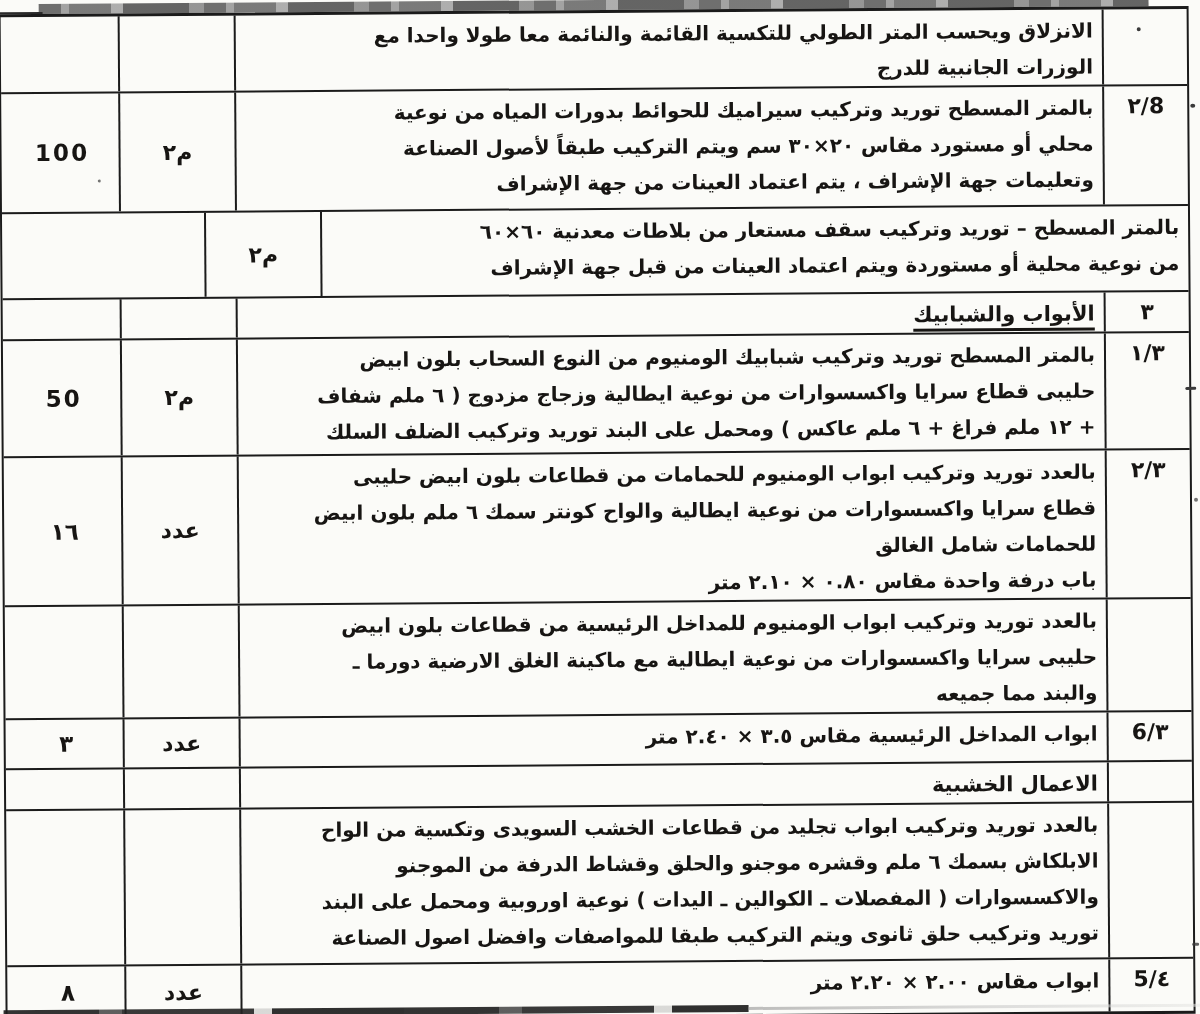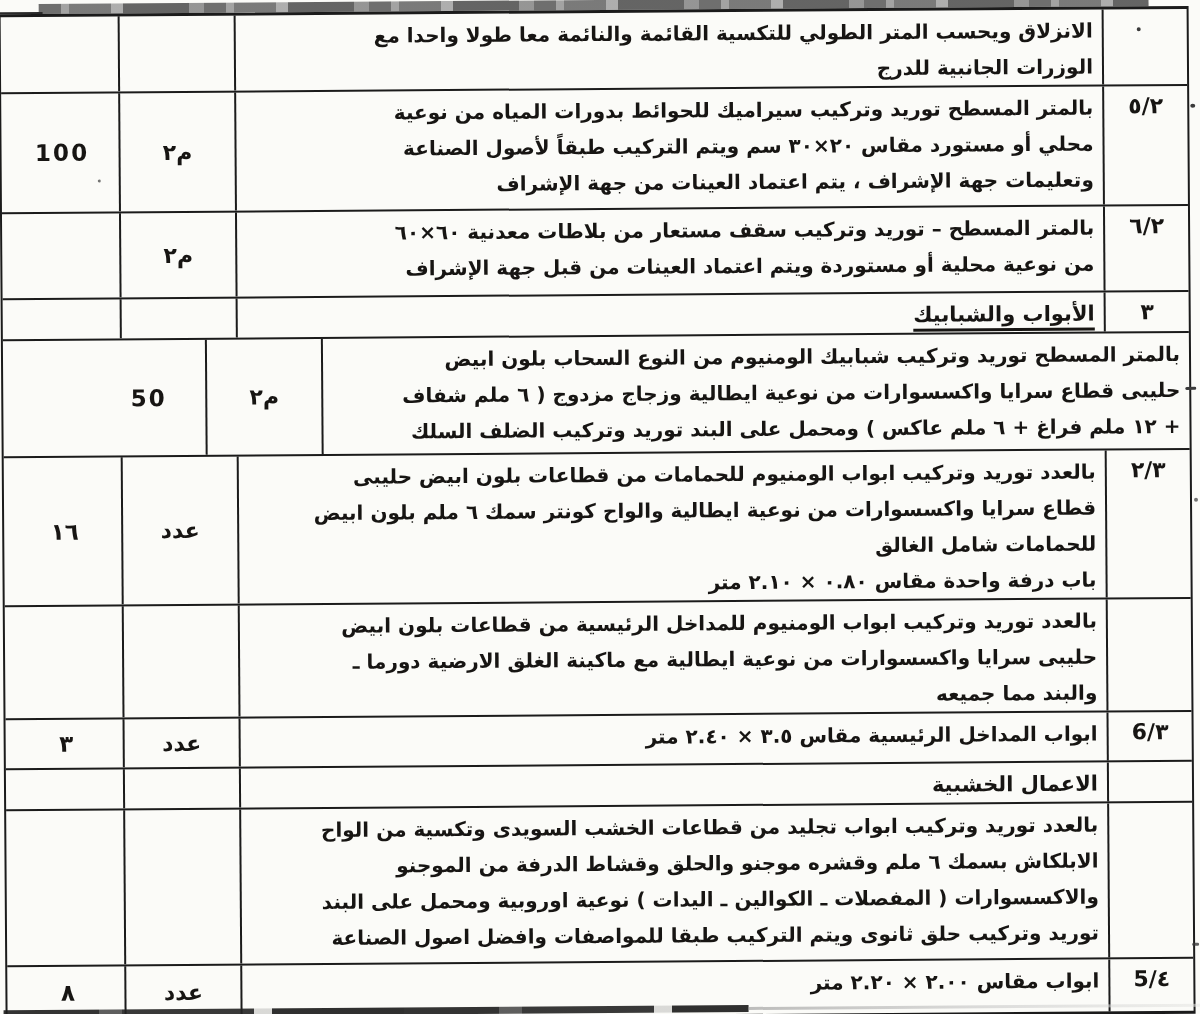--- a/index.html
+++ b/index.html
@@ -123,40 +123,40 @@
 
   <div class="boq-table" id="boq-table" dir="rtl">
       <div class="t-row item">
         <div class="c-item"></div>
         <div class="c-desc"><span>الانزلاق ويحسب المتر الطولي للتكسية القائمة والنائمة معا طولا واحدا مع
 الوزرات الجانبية للدرج</span></div>
         <div class="c-unit"></div>
         <div class="c-qty"></div>
       </div>
       <div class="t-row item">
-        <div class="c-item">٥/٢</div>
+        <div class="c-item">8/٢</div>
         <div class="c-desc"><span>بالمتر المسطح توريد وتركيب سيراميك للحوائط بدورات المياه من نوعية
 محلي أو مستورد  مقاس ٢٠×٣٠ سم ويتم التركيب طبقاً لأصول الصناعة
 وتعليمات جهة الإشراف ، يتم اعتماد العينات من جهة الإشراف</span></div>
         <div class="c-unit">م٢</div>
         <div class="c-qty">100</div>
       </div>
       <div class="t-row item">
-        <div class="c-item">٦/٢</div>
         <div class="c-desc"><span>بالمتر المسطح – توريد وتركيب سقف مستعار من بلاطات معدنية ٦٠×٦٠
 من نوعية محلية أو مستوردة ويتم اعتماد العينات من قبل جهة الإشراف</span></div>
         <div class="c-unit">م٢</div>
       </div>
       <div class="t-row section-underline">
         <div class="c-item">٣</div>
         <div class="c-desc"><span>الأبواب والشبابيك</span></div>
         <div class="c-unit"></div>
         <div class="c-qty"></div>
       </div>
       <div class="t-row item">
+        <div class="c-item">١/٣</div>
         <div class="c-desc"><span>بالمتر المسطح توريد وتركيب شبابيك الومنيوم من النوع السحاب بلون ابيض
 حليبى قطاع سرايا واكسسوارات من نوعية ايطالية وزجاج مزدوج ( ٦ ملم شفاف
 + ١٢ ملم فراغ + ٦ ملم عاكس ) ومحمل على البند توريد وتركيب الضلف السلك</span></div>
         <div class="c-unit">م٢</div>
         <div class="c-qty">50</div>
       </div>
       <div class="t-row item">
         <div class="c-item">٢/٣</div>
         <div class="c-desc"><span>بالعدد توريد وتركيب ابواب الومنيوم للحمامات من قطاعات بلون ابيض حليبى
 قطاع سرايا واكسسوارات من نوعية ايطالية والواح كونتر سمك ٦ ملم بلون ابيض

